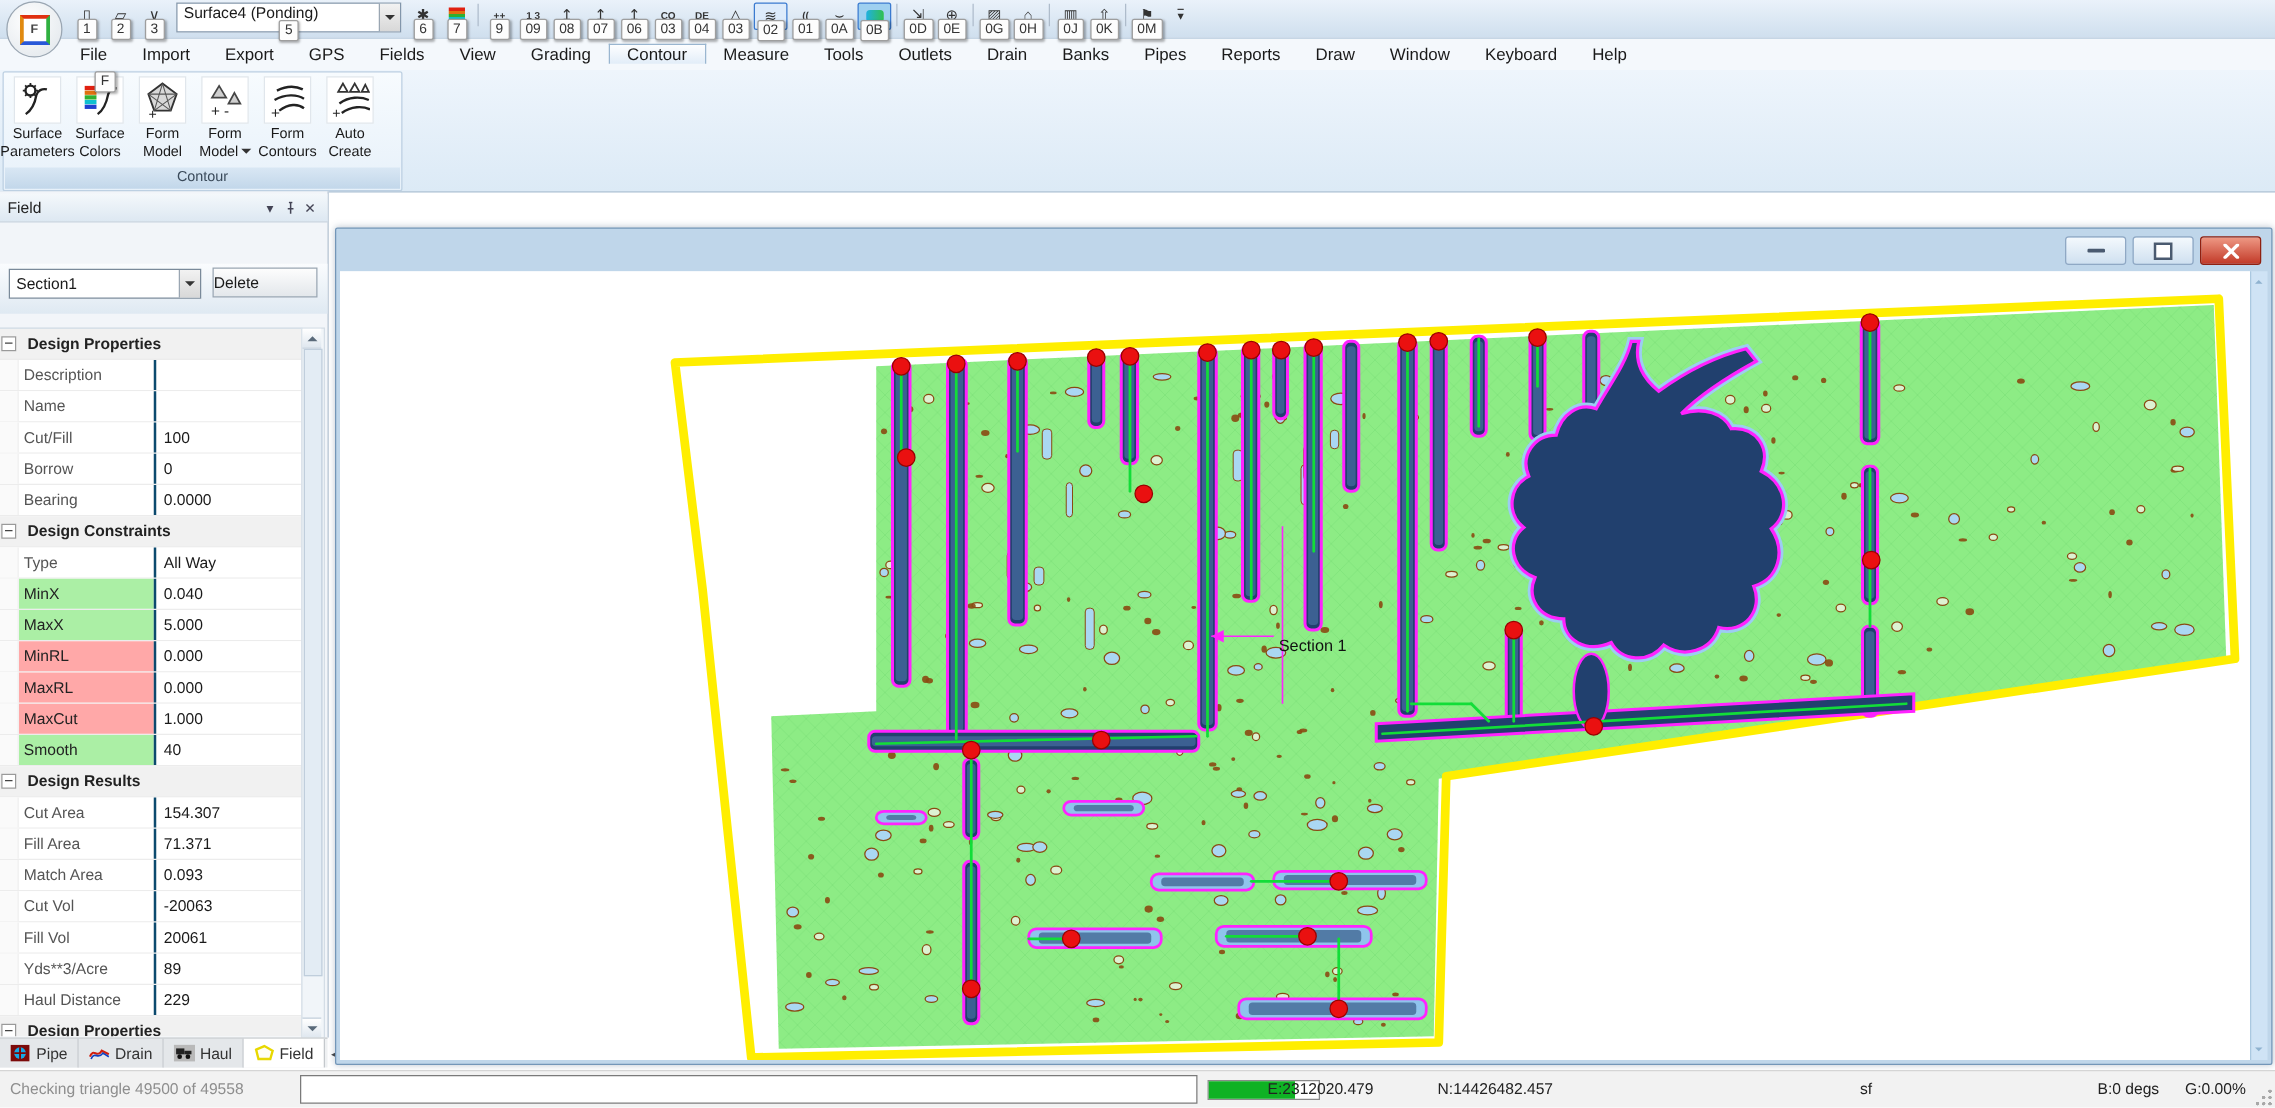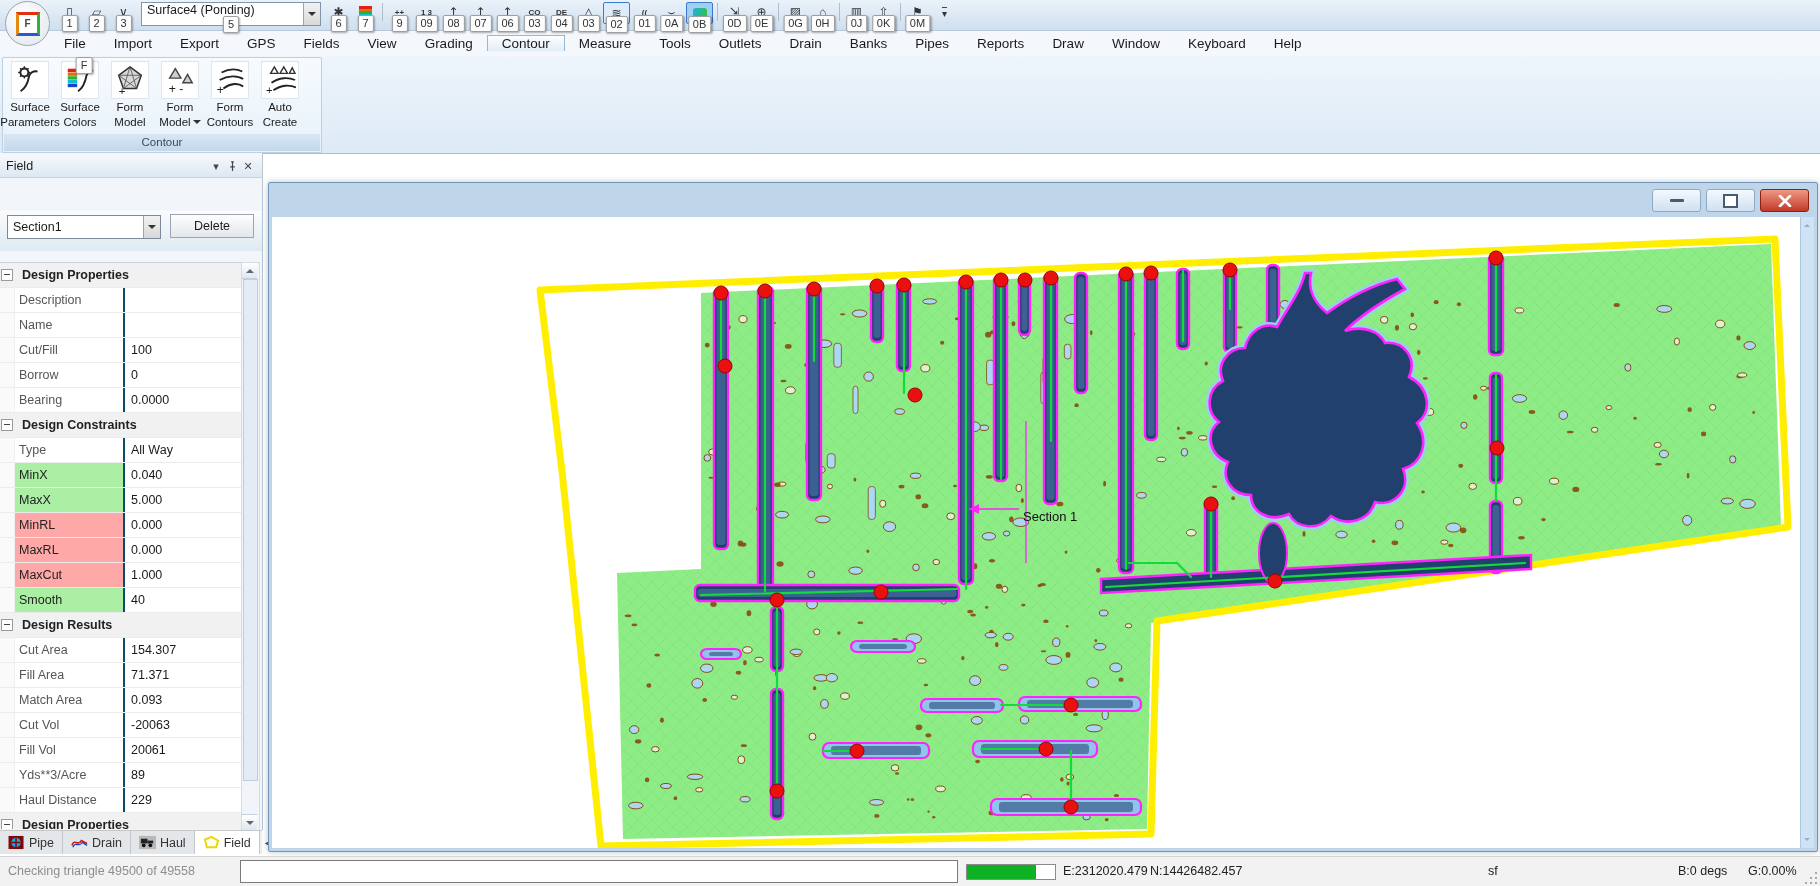--- a/index.html
+++ b/index.html
@@ -62,21 +62,21 @@
   .panel{position:absolute;left:0;top:153px;width:262px;height:677px;background:#f2f5f9;border-right:1px solid #b8c6d4}
   .panel-header{position:absolute;left:0;top:2px;right:0;height:22px;display:flex;align-items:center;
     background:linear-gradient(#f4f8fb,#dde8f2);border-bottom:1px solid #c8d4e0;padding:0 6px}
   .panel-header .ph-title{flex:1;font-size:12.5px;color:#222}
   .ph-ico{width:16px;height:16px;display:flex;align-items:center;justify-content:center;color:#445;font-size:11px}
   .panel-toolbar{position:absolute;left:0;top:58px;right:0;height:40px;background:linear-gradient(#fafcfe,#dfe9f2)}
   .sec-combo{position:absolute;left:7px;top:4px;width:152px;height:22px;background:#fff;border:1px solid #7a8a9a;
     display:flex;align-items:center}
   .sec-combo .val{flex:1;padding-left:5px}
   .delete-btn{position:absolute;left:170px;top:3px;width:82px;height:22px;background:linear-gradient(#fdfdfd,#e3e7eb);
-    border:1px solid #9aa6b2;display:flex;align-items:center;justify-content:center;font-size:12.5px}
+    border:1px solid #9aa6b2;display:flex;align-items:center;justify-content:flex-start;font-size:12.5px}
   #prop-grid{position:absolute;left:0;top:109px;width:242px;height:566px;background:#fff;overflow:hidden;
     border-top:1px solid #c8d4e0}
   .g-row{display:flex;height:24px;align-items:stretch;border-bottom:1px solid #ececec;background:#fff}
   .g-gutter{width:14px;background:#fafafa;border-right:1px solid #f0f0f0;position:relative}
   .minusbox{position:absolute;left:1px;top:6px;width:10px;height:10px;border:1px solid #9a9a9a;background:#fff}
   .minusbox:after{content:"";position:absolute;left:2px;top:4px;width:6px;height:0;border-top:1.4px solid #444}
   .g-row.sec{background:#f1f1f1;font-weight:bold;color:#222}
   .g-row.sec .seclabel{display:flex;align-items:center;padding-left:8px;font-size:12.5px}
   .g-label{width:104px;display:flex;align-items:center;padding-left:4px;color:#555}
   .g-value{flex:1;border-left:2px solid #0c4a6e;display:flex;align-items:center;padding-left:6px;color:#1a1a1a}
@@ -1017,19 +1017,19 @@
   </div>
   <div class="doc-vscroll"></div>
 </div>
 
 <div class="statusbar">
   <span class="sb-msg">Checking triangle 49500 of 49558</span>
   <div class="sb-input"></div>
   <div class="sb-prog">
       <div class="fill" id="progfill" style="width: 78%;"></div>
     </div>
-  <span class="sb-txt" style="left:1063px">E:2312020.479</span>
+  <span class="sb-txt" style="left:1014px">E:2312020.479</span>
   <span class="sb-txt" style="left:1150px">N:14426482.457</span>
   <span class="sb-txt" style="left:1488px">sf</span>
   <span class="sb-txt" style="left:1678px">B:0 degs</span>
   <span class="sb-txt" style="left:1748px">G:0.00%</span>
   <div class="grip"></div>
 </div>
 
 </body></html>

